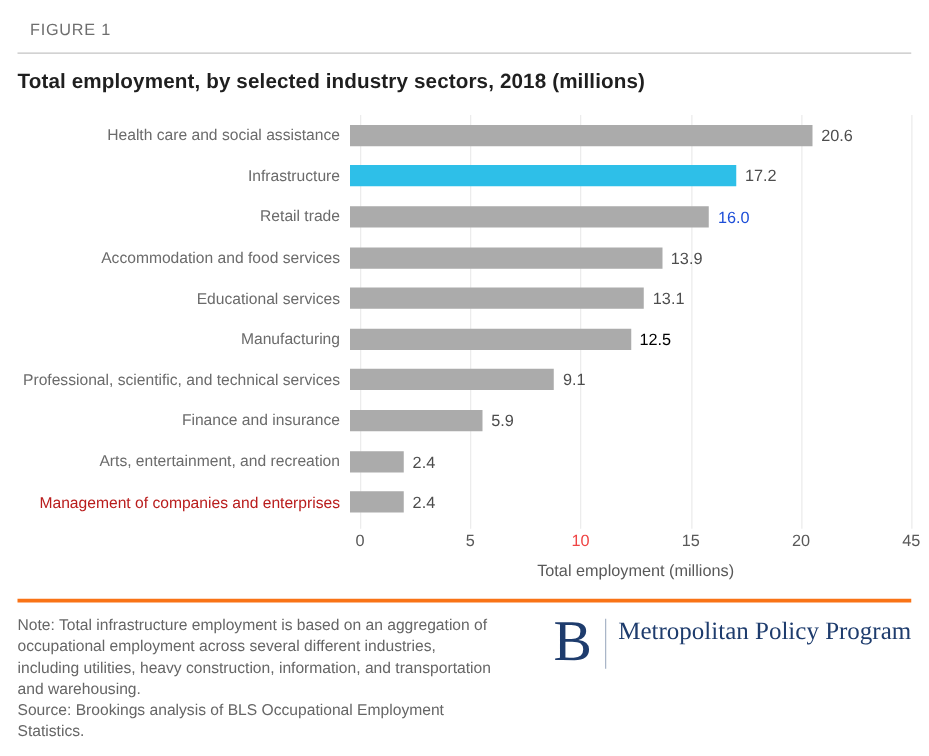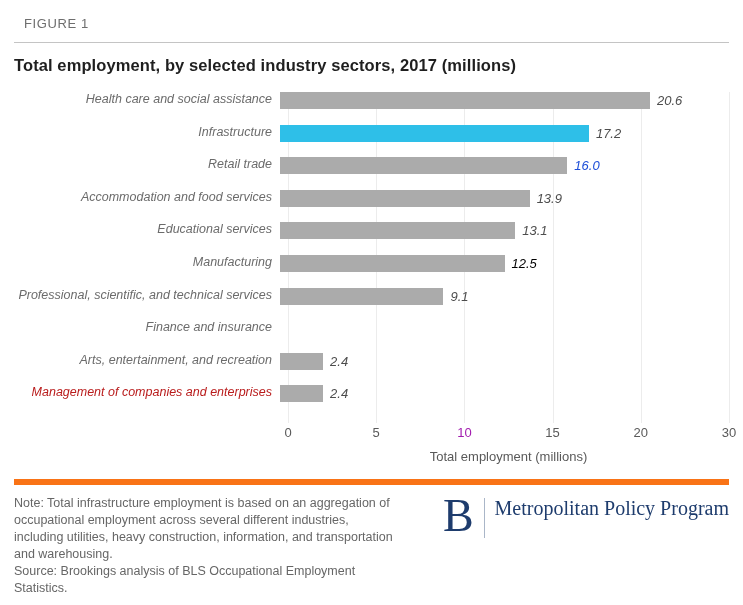--- a/index.html
+++ b/index.html
@@ -56,22 +56,21 @@
   .chart-rows {
     position: relative;
     z-index: 1;
     display: flex;
     flex-direction: column;
     height: 326px;
   }
   .chart-row {
     flex: 1;
     display: flex;
-    align-items: flex-start;
-    font-style: italic;
+    align-items: center;
   }
   .category-label {
     width: 266px;
     flex: 0 0 266px;
     text-align: right;
     padding-right: 8px;
     font-size: 12.5px;
     color: #6b6b6b;
     white-space: nowrap;
   }
@@ -112,21 +111,21 @@
     width: 441px;
     text-align: center;
     font-size: 13px;
     color: #595959;
     margin-top: 7px;
   }
 
   
   .footer {
     margin-top: 15px;
-    border-top: 6px solid #f97316;
+    border-top: 3px solid #f97316;
     padding-top: 10px;
     display: flex;
     justify-content: space-between;
     align-items: flex-start;
   }
   .footnote {
     width: 385px;
     font-size: 12.5px;
     line-height: 17px;
     color: #666666;
@@ -162,21 +161,21 @@
     letter-spacing: 0.8px;
     margin-top: 1px;
   }
 </style>
 </head>
 <body>
 
 <div class="page">
   <div class="figure-label">FIGURE 1</div>
   <hr class="top-rule">
-  <h1 class="chart-title">Total employment, by selected industry sectors, 2017 (millions)</h1>
+  <h1 class="chart-title">Total employment, by selected industry sectors, 2018 (millions)</h1>
 
   <div class="chart-body">
     <div class="gridlines">
         <div class="gridline" style="left: 0%; background: rgb(236, 236, 236);"></div>
         <div class="gridline" style="left: 20%; background: rgb(236, 236, 236);"></div>
         <div class="gridline" style="left: 40%; background: rgb(236, 236, 236);"></div>
         <div class="gridline" style="left: 60%; background: rgb(236, 236, 236);"></div>
         <div class="gridline" style="left: 80%; background: rgb(236, 236, 236);"></div>
         <div class="gridline" style="left: 100%; background: rgb(236, 236, 236);"></div>
       </div>
@@ -225,20 +224,24 @@
         </div>
         <div class="chart-row">
           <div class="category-label" style="color: rgb(107, 107, 107);">Professional, scientific, and technical services</div>
           <div class="bar-track">
             <div class="bar" style="width: 36.4%; background: rgb(171, 171, 171);"></div>
             <div class="value-label" style="color: rgb(77, 77, 77);">9.1</div>
           </div>
         </div>
         <div class="chart-row">
           <div class="category-label" style="color: rgb(107, 107, 107);">Finance and insurance</div>
+          <div class="bar-track">
+            <div class="bar" style="width: 23.6%; background: rgb(171, 171, 171);"></div>
+            <div class="value-label" style="color: rgb(77, 77, 77);">5.9</div>
+          </div>
         </div>
         <div class="chart-row">
           <div class="category-label" style="color: rgb(107, 107, 107);">Arts, entertainment, and recreation</div>
           <div class="bar-track">
             <div class="bar" style="width: 9.6%; background: rgb(171, 171, 171);"></div>
             <div class="value-label" style="color: rgb(77, 77, 77);">2.4</div>
           </div>
         </div>
         <div class="chart-row">
           <div class="category-label" style="color: #b91c1c;">Management of companies and enterprises</div>
@@ -246,24 +249,24 @@
             <div class="bar" style="width: 9.6%; background: rgb(171, 171, 171);"></div>
             <div class="value-label" style="color: rgb(77, 77, 77);">2.4</div>
           </div>
         </div>
       </div>
   </div>
 
   <div class="x-axis">
       <div class="x-tick" style="left: 0%; color: rgb(89, 89, 89);">0</div>
       <div class="x-tick" style="left: 20%; color: rgb(89, 89, 89);">5</div>
-      <div class="x-tick" style="left: 40%; color: #a21caf;">10</div>
+      <div class="x-tick" style="left: 40%; color: #ef4444;">10</div>
       <div class="x-tick" style="left: 60%; color: rgb(89, 89, 89);">15</div>
       <div class="x-tick" style="left: 80%; color: rgb(89, 89, 89);">20</div>
-      <div class="x-tick" style="left: 100%; color: rgb(89, 89, 89);">30</div>
+      <div class="x-tick" style="left: 100%; color: rgb(89, 89, 89);">45</div>
     </div>
   <div class="x-axis-label">Total employment (millions)</div>
 
   <div class="footer">
     <div class="footnote">
       <div>Note: Total infrastructure employment is based on an aggregation of occupational employment across several different industries, including utilities, heavy construction, information, and transportation and warehousing.</div>
       <div>Source: Brookings analysis of BLS Occupational Employment Statistics.</div>
     </div>
     <div class="logo">
       <div class="logo-b" style="color: rgb(30, 60, 109);">B</div>

